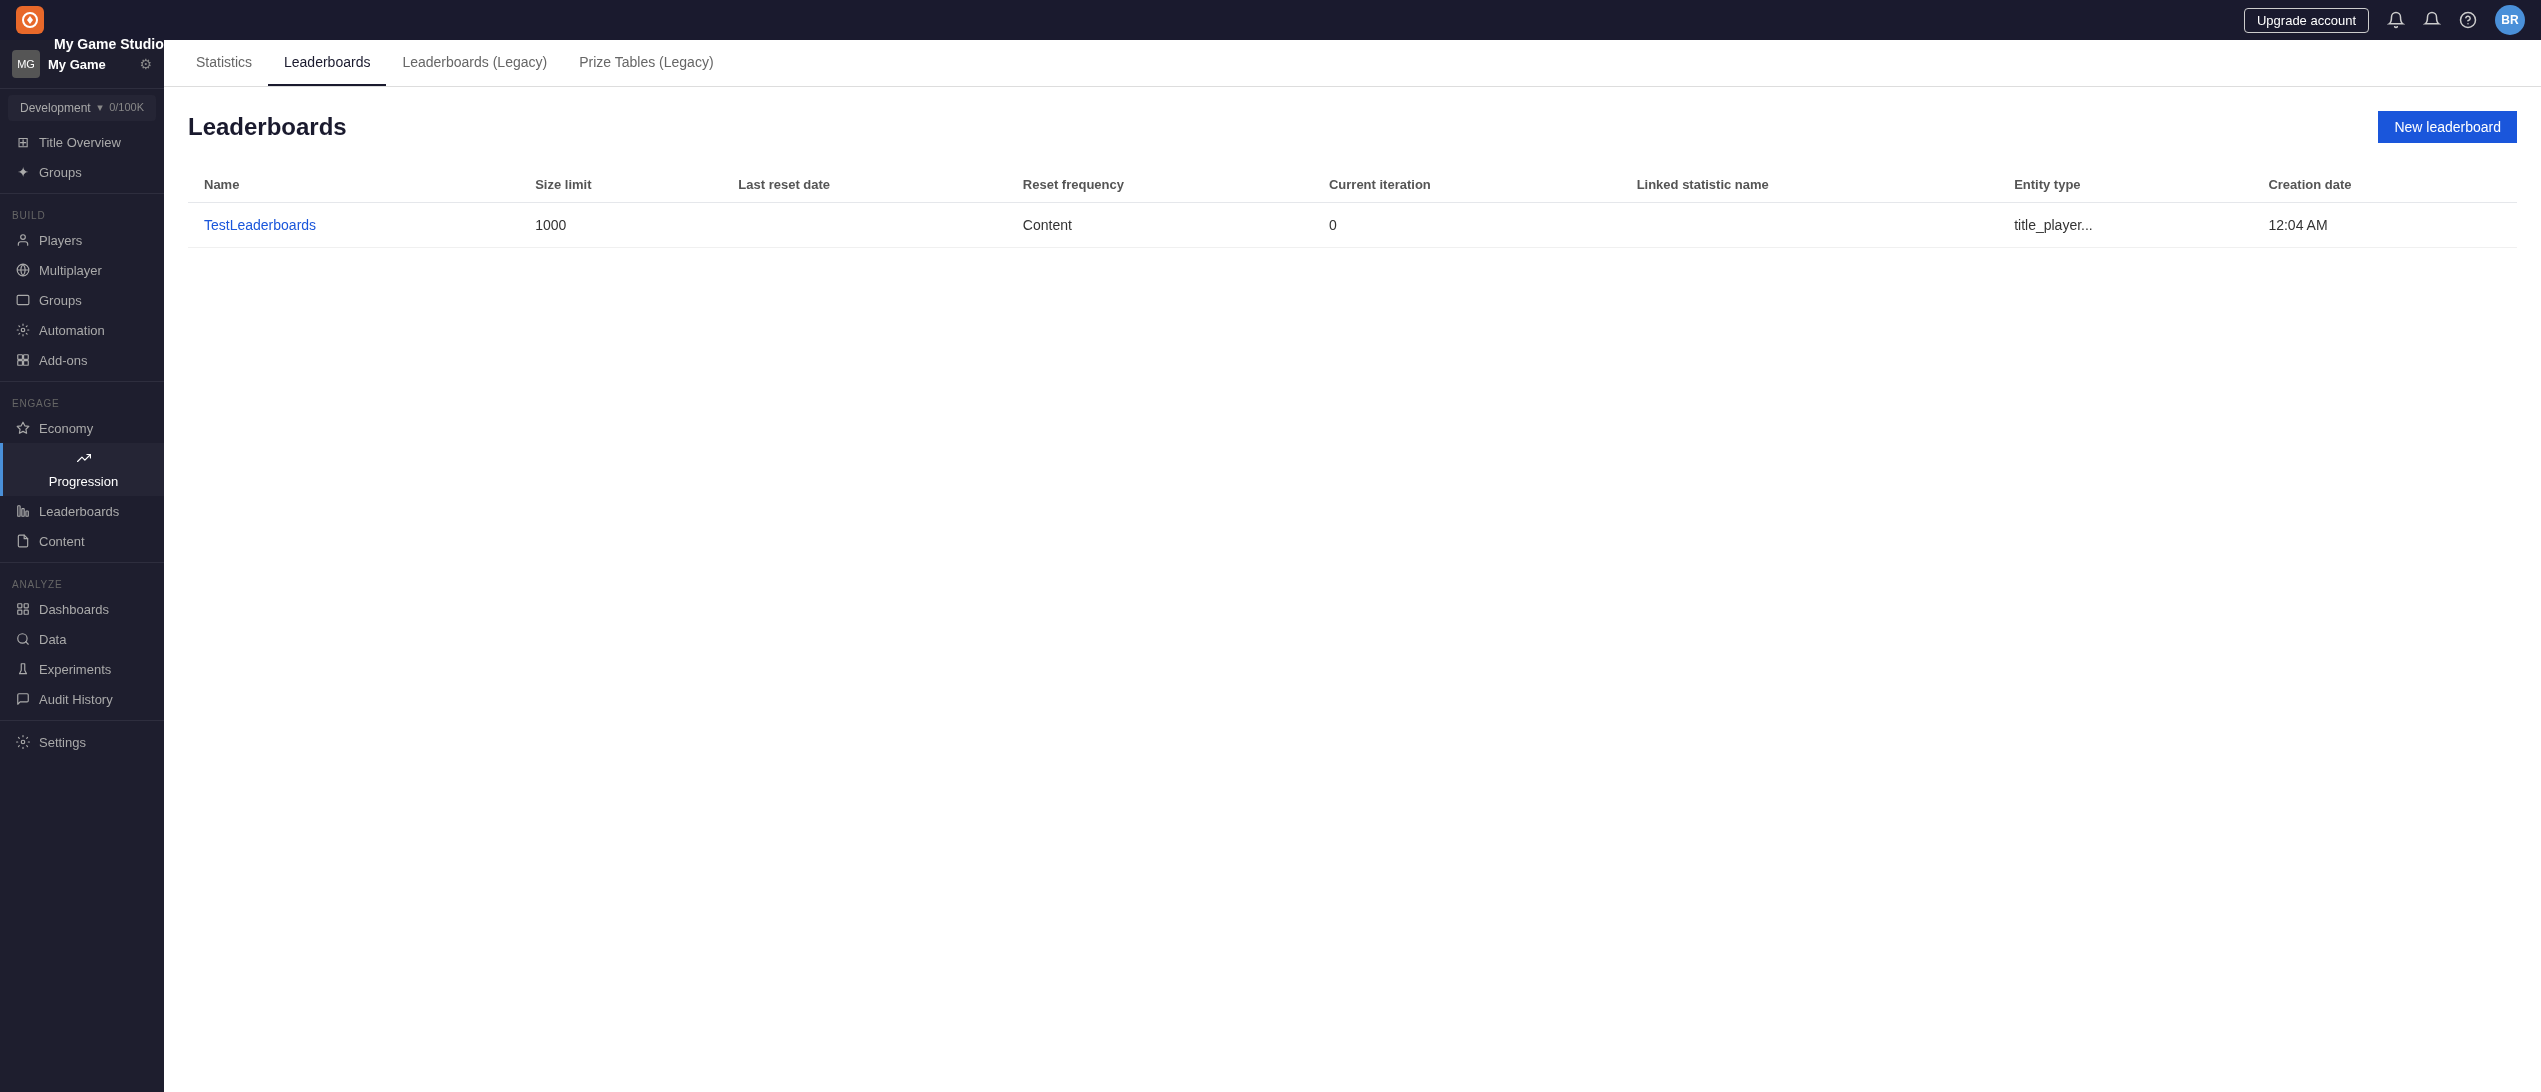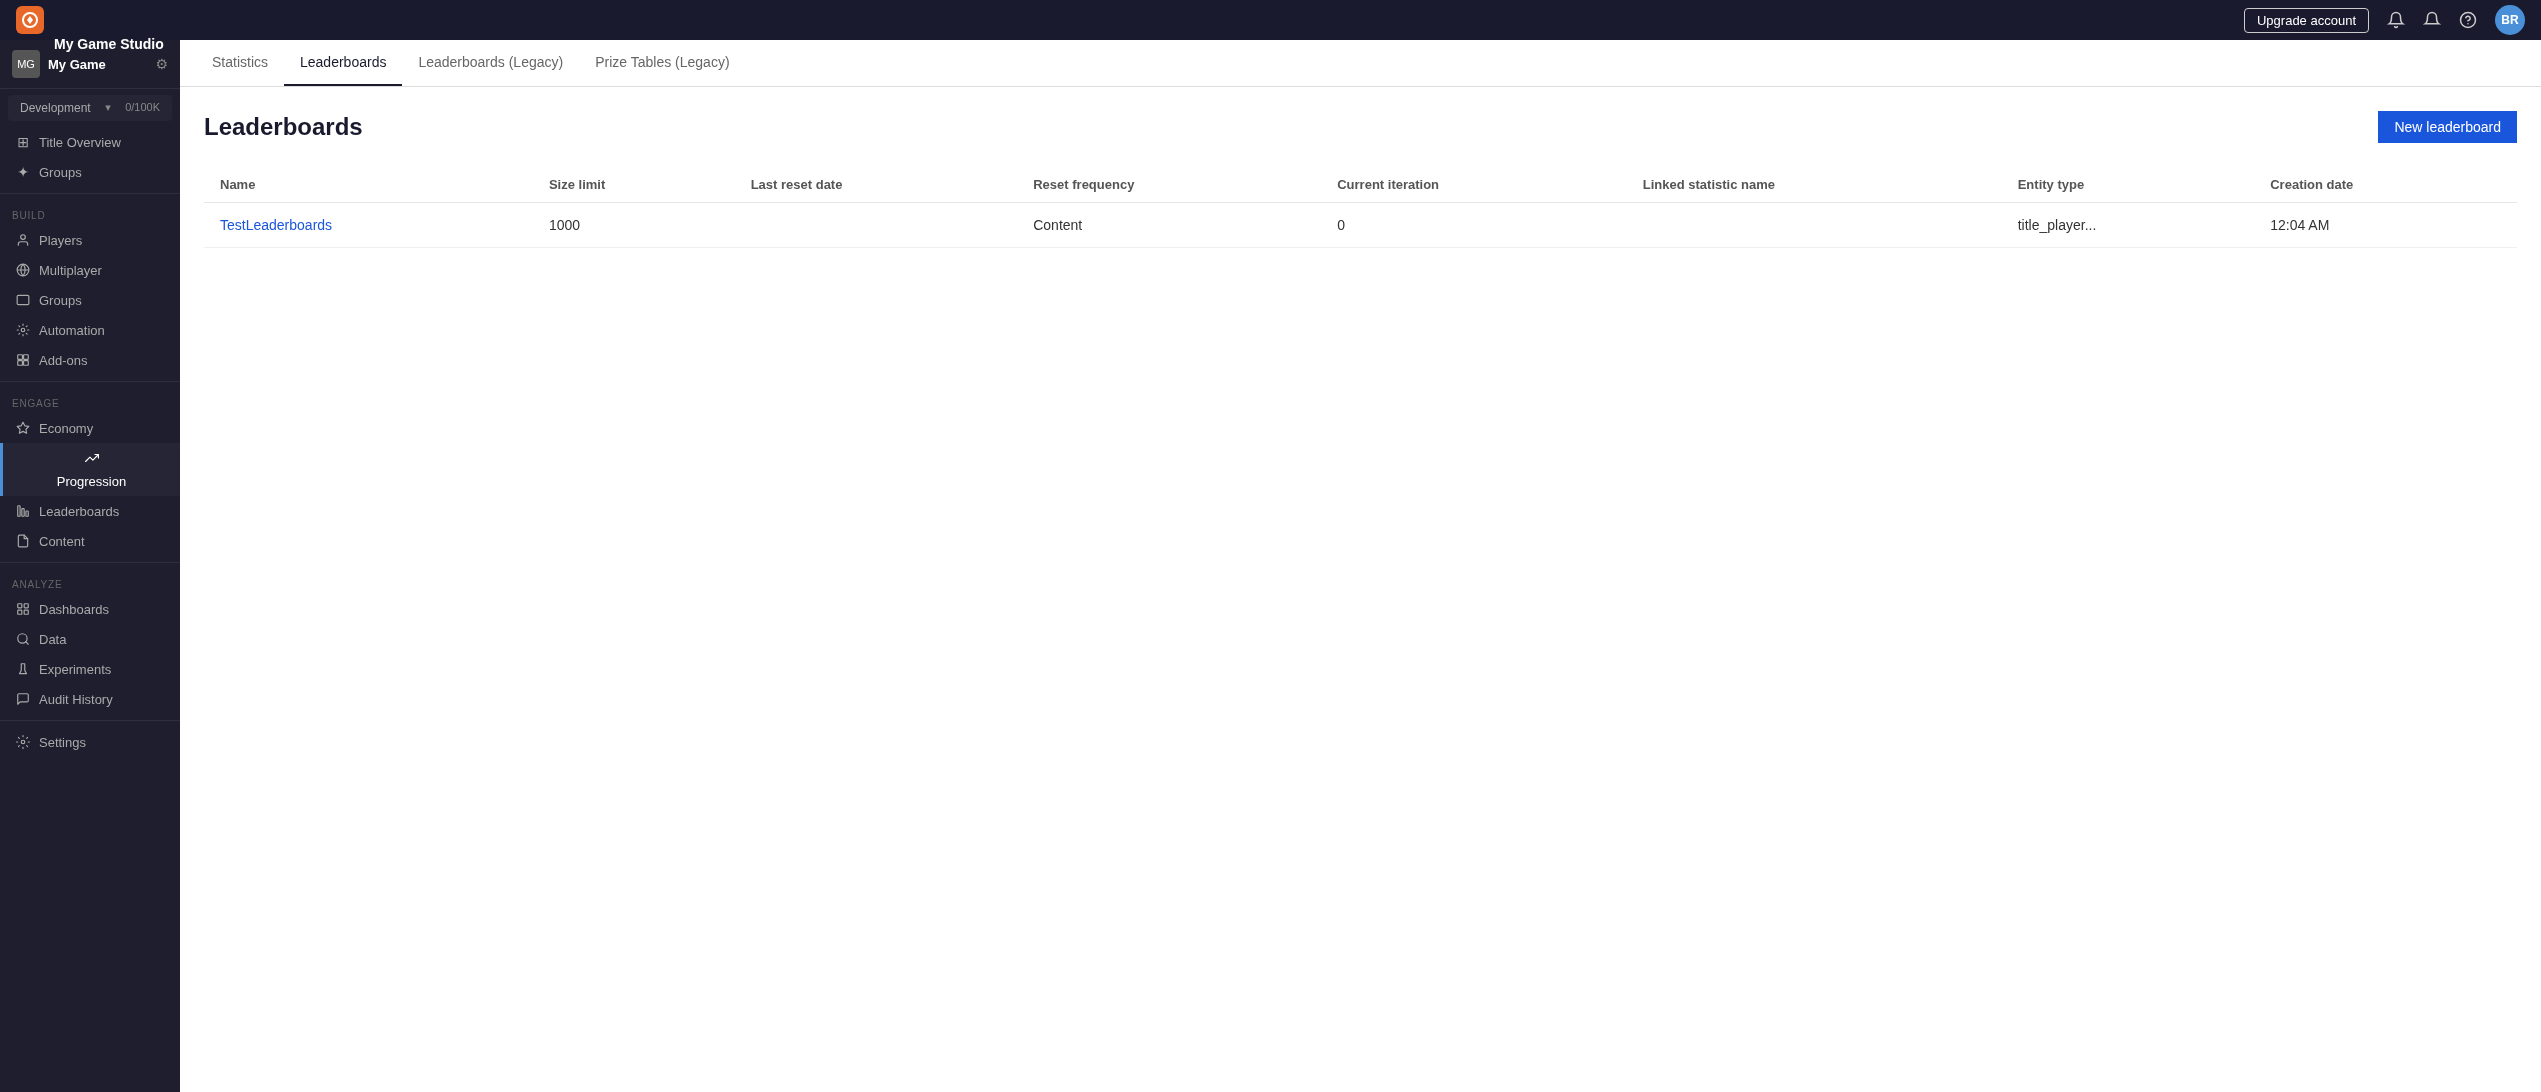--- a/index.html
+++ b/index.html
@@ -45,21 +45,21 @@
       background: #4a90d9; color: #fff;
       display: flex; align-items: center; justify-content: center;
       font-size: 12px; font-weight: 700;
     }
 
     
     .app-body { display: flex; flex: 1; overflow: hidden; }
 
     
     #sidebar {
-      width: 180px;
+      width: 164px;
       background: #1e1e2e;
       color: #ccc;
       display: flex;
       flex-direction: column;
       flex-shrink: 0;
       overflow-y: auto;
       padding-bottom: 16px;
     }
     .sidebar-header {
       display: flex; align-items: center; justify-content: space-between;

